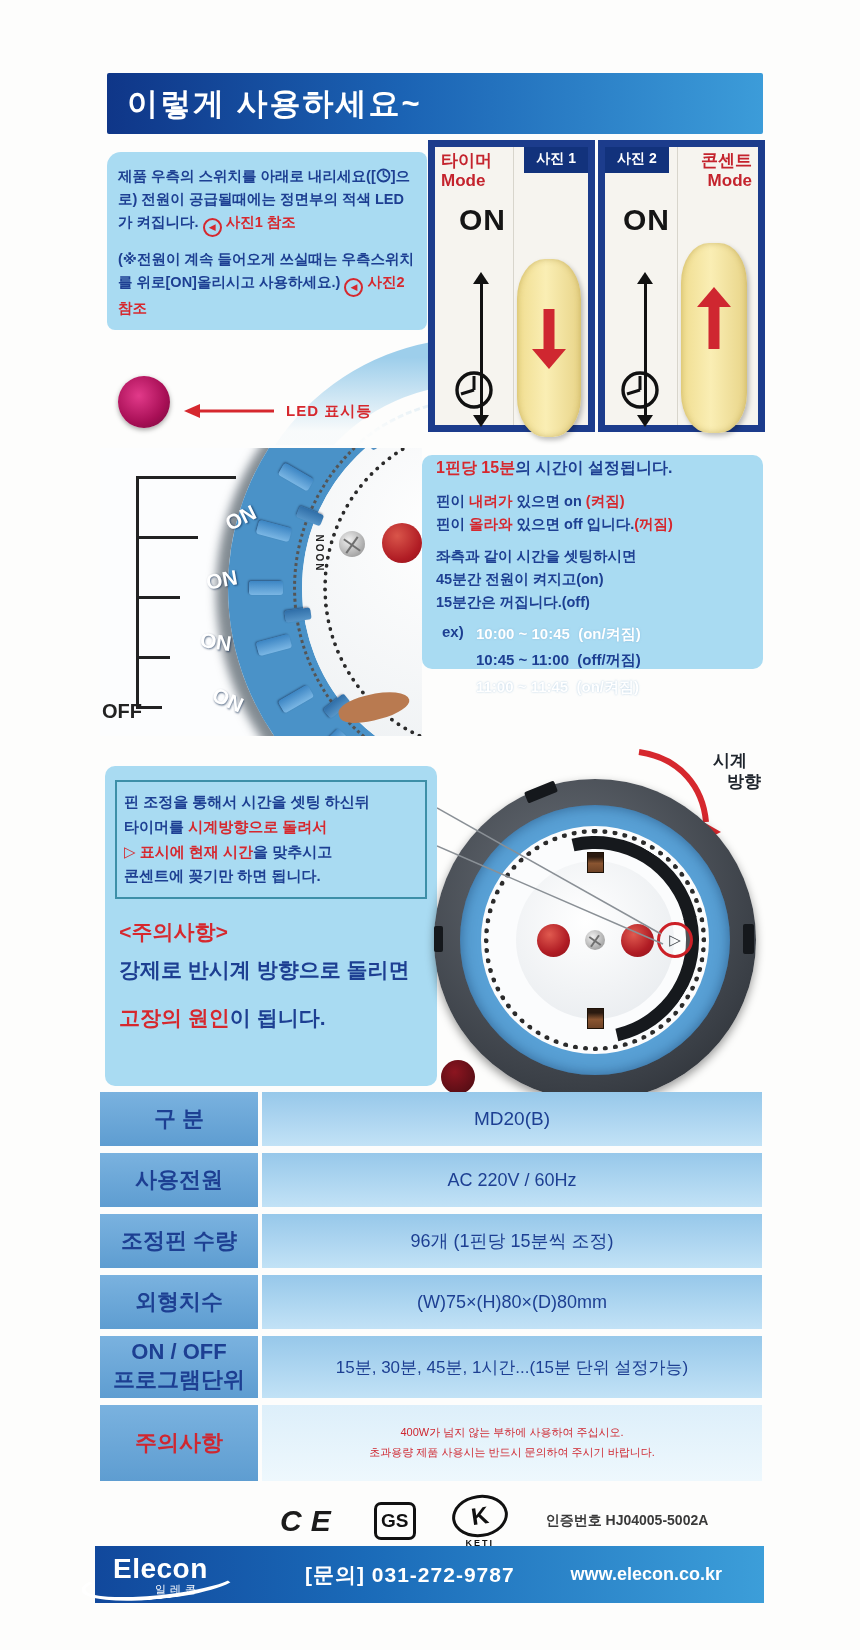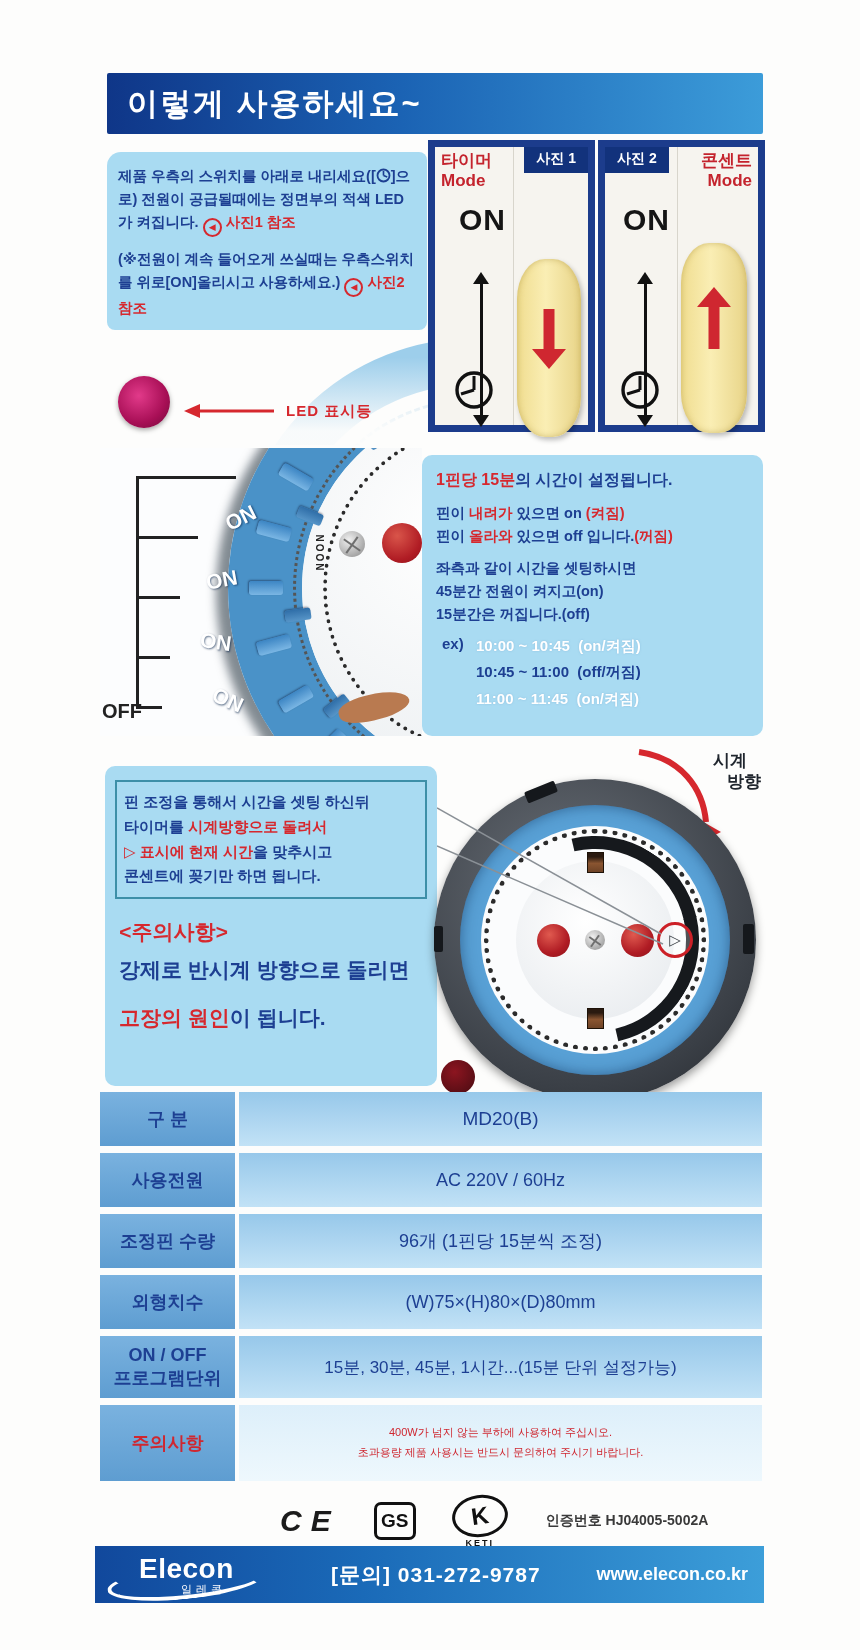--- a/index.html
+++ b/index.html
@@ -85,40 +85,40 @@
   .marker-ring{position:absolute;width:36px;height:36px;border:3.5px solid #cc2027;border-radius:50%;
        box-sizing:border-box;display:flex;align-items:center;justify-content:center;
        color:#3a3f45;font-size:15px;font-weight:bold;background:rgba(255,255,255,.25);}
   .slot{position:absolute;width:17px;height:21px;background:linear-gradient(180deg,#2a1a10 20%,#8a5531 55%,#6e4326);
         border:1.5px solid #1d1208;box-sizing:border-box;}
   .hole{position:absolute;width:33px;height:33px;border-radius:50%;
         background:radial-gradient(circle at 38% 32%,#e05a4f,#b01c24 60%,#8c1219);}
 
   
   .specrow{position:absolute;left:0;display:flex;width:662px;}
-  .cl{width:135px;background:linear-gradient(180deg,#7ab2df,#5e9dd1);display:flex;flex-direction:column;
-      align-items:center;justify-content:center;color:#1d3f92;font-weight:bold;font-size:18px;}
+  .cl{width:158px;background:linear-gradient(180deg,#7ab2df,#5e9dd1);display:flex;flex-direction:column;
+      align-items:center;justify-content:center;color:#1d3f92;font-weight:bold;font-size:22px;}
   .cv{flex:1;margin-left:4px;background:linear-gradient(180deg,#97c8ea,#c2e2f6);display:flex;
       flex-direction:column;align-items:center;justify-content:center;color:#1d3f92;font-weight:normal;font-size:18px;}
   .cv.pale{background:linear-gradient(180deg,#ddeffa,#eef8fd);}
 
   
   .ce{font-size:30px;font-weight:900;letter-spacing:9px;color:#1b1b1b;}
   .gsbox{width:42px;height:38px;border:3px solid #111;border-radius:7px;display:flex;align-items:center;
          justify-content:center;font-weight:900;font-size:19px;color:#111;box-sizing:border-box;}
   .keti{width:56px;height:42px;border:3px solid #111;border-radius:50%;display:flex;align-items:center;
         justify-content:center;font-weight:900;font-size:24px;color:#111;box-sizing:border-box;
         transform:rotate(-8deg);}
   .ketilbl{font-size:9px;letter-spacing:2px;color:#111;font-weight:bold;text-align:center;margin-top:1px;}
 
   
   .foot{left:95px;top:1546px;width:669px;height:57px;
         background:linear-gradient(90deg,#11489c 0%,#1a6ab8 40%,#3c9ed9 100%);
         display:flex;align-items:center;color:#fff;}
-  .brand{position:relative;margin-left:44px;width:130px;}
+  .brand{position:relative;margin-left:18px;width:130px;}
   .brandtxt{font-size:28px;font-weight:900;letter-spacing:.5px;position:relative;z-index:2;}
   .swoosh{position:absolute;left:-32px;top:12px;width:150px;height:26px;border-radius:50%;
           border:4px solid transparent;border-bottom-color:#fff;border-left-color:#fff;
           transform:rotate(-6deg);z-index:1;}
   .brandkr{font-size:11px;letter-spacing:4px;margin-left:42px;margin-top:-3px;}
 </style>
 </head>
 <body>
 
 <div class="page">
@@ -235,21 +235,21 @@
 
     <div class="bracket-line" style="left:36px;top:28px;width:2.5px;height:232px;"></div>
     <div class="bracket-line" style="left:36px;top:28px;width:100px;height:2.5px;"></div>
     <div class="bracket-line" style="left:36px;top:88px;width:62px;height:2.5px;"></div>
     <div class="bracket-line" style="left:36px;top:148px;width:44px;height:2.5px;"></div>
     <div class="bracket-line" style="left:36px;top:208px;width:34px;height:2.5px;"></div>
     <div class="bracket-line" style="left:36px;top:258px;width:26px;height:2.5px;"></div>
     <div class="offlbl" style="left:2px;top:252px;">OFF</div>
   </div>
 
-  <div class="abs panel" style="left:422px;top:455px;width:341px;height:281px;padding:12px 14px;">
+  <div class="abs panel" style="left:422px;top:455px;width:341px;height:214px;padding:0 14px;">
     <p class="t" style="font-size:16px;">
       <span class="red">1핀당 15분</span><span>의 시간이 설정됩니다.</span>
     </p>
     <p class="t" style="margin-top:9px;">
       <span>핀이 </span><span class="red">내려가</span><span> 있으면 on </span><span class="red">(켜짐)</span><br>
       <span>핀이 </span><span class="red">올라와</span><span> 있으면 off 입니다.</span><span class="red">(꺼짐)</span>
     </p>
     <p class="t" style="margin-top:9px;">
       <span>좌측과 같이 시간을 셋팅하시면</span><br>
       <span>45분간 전원이 켜지고(on)</span><br>

